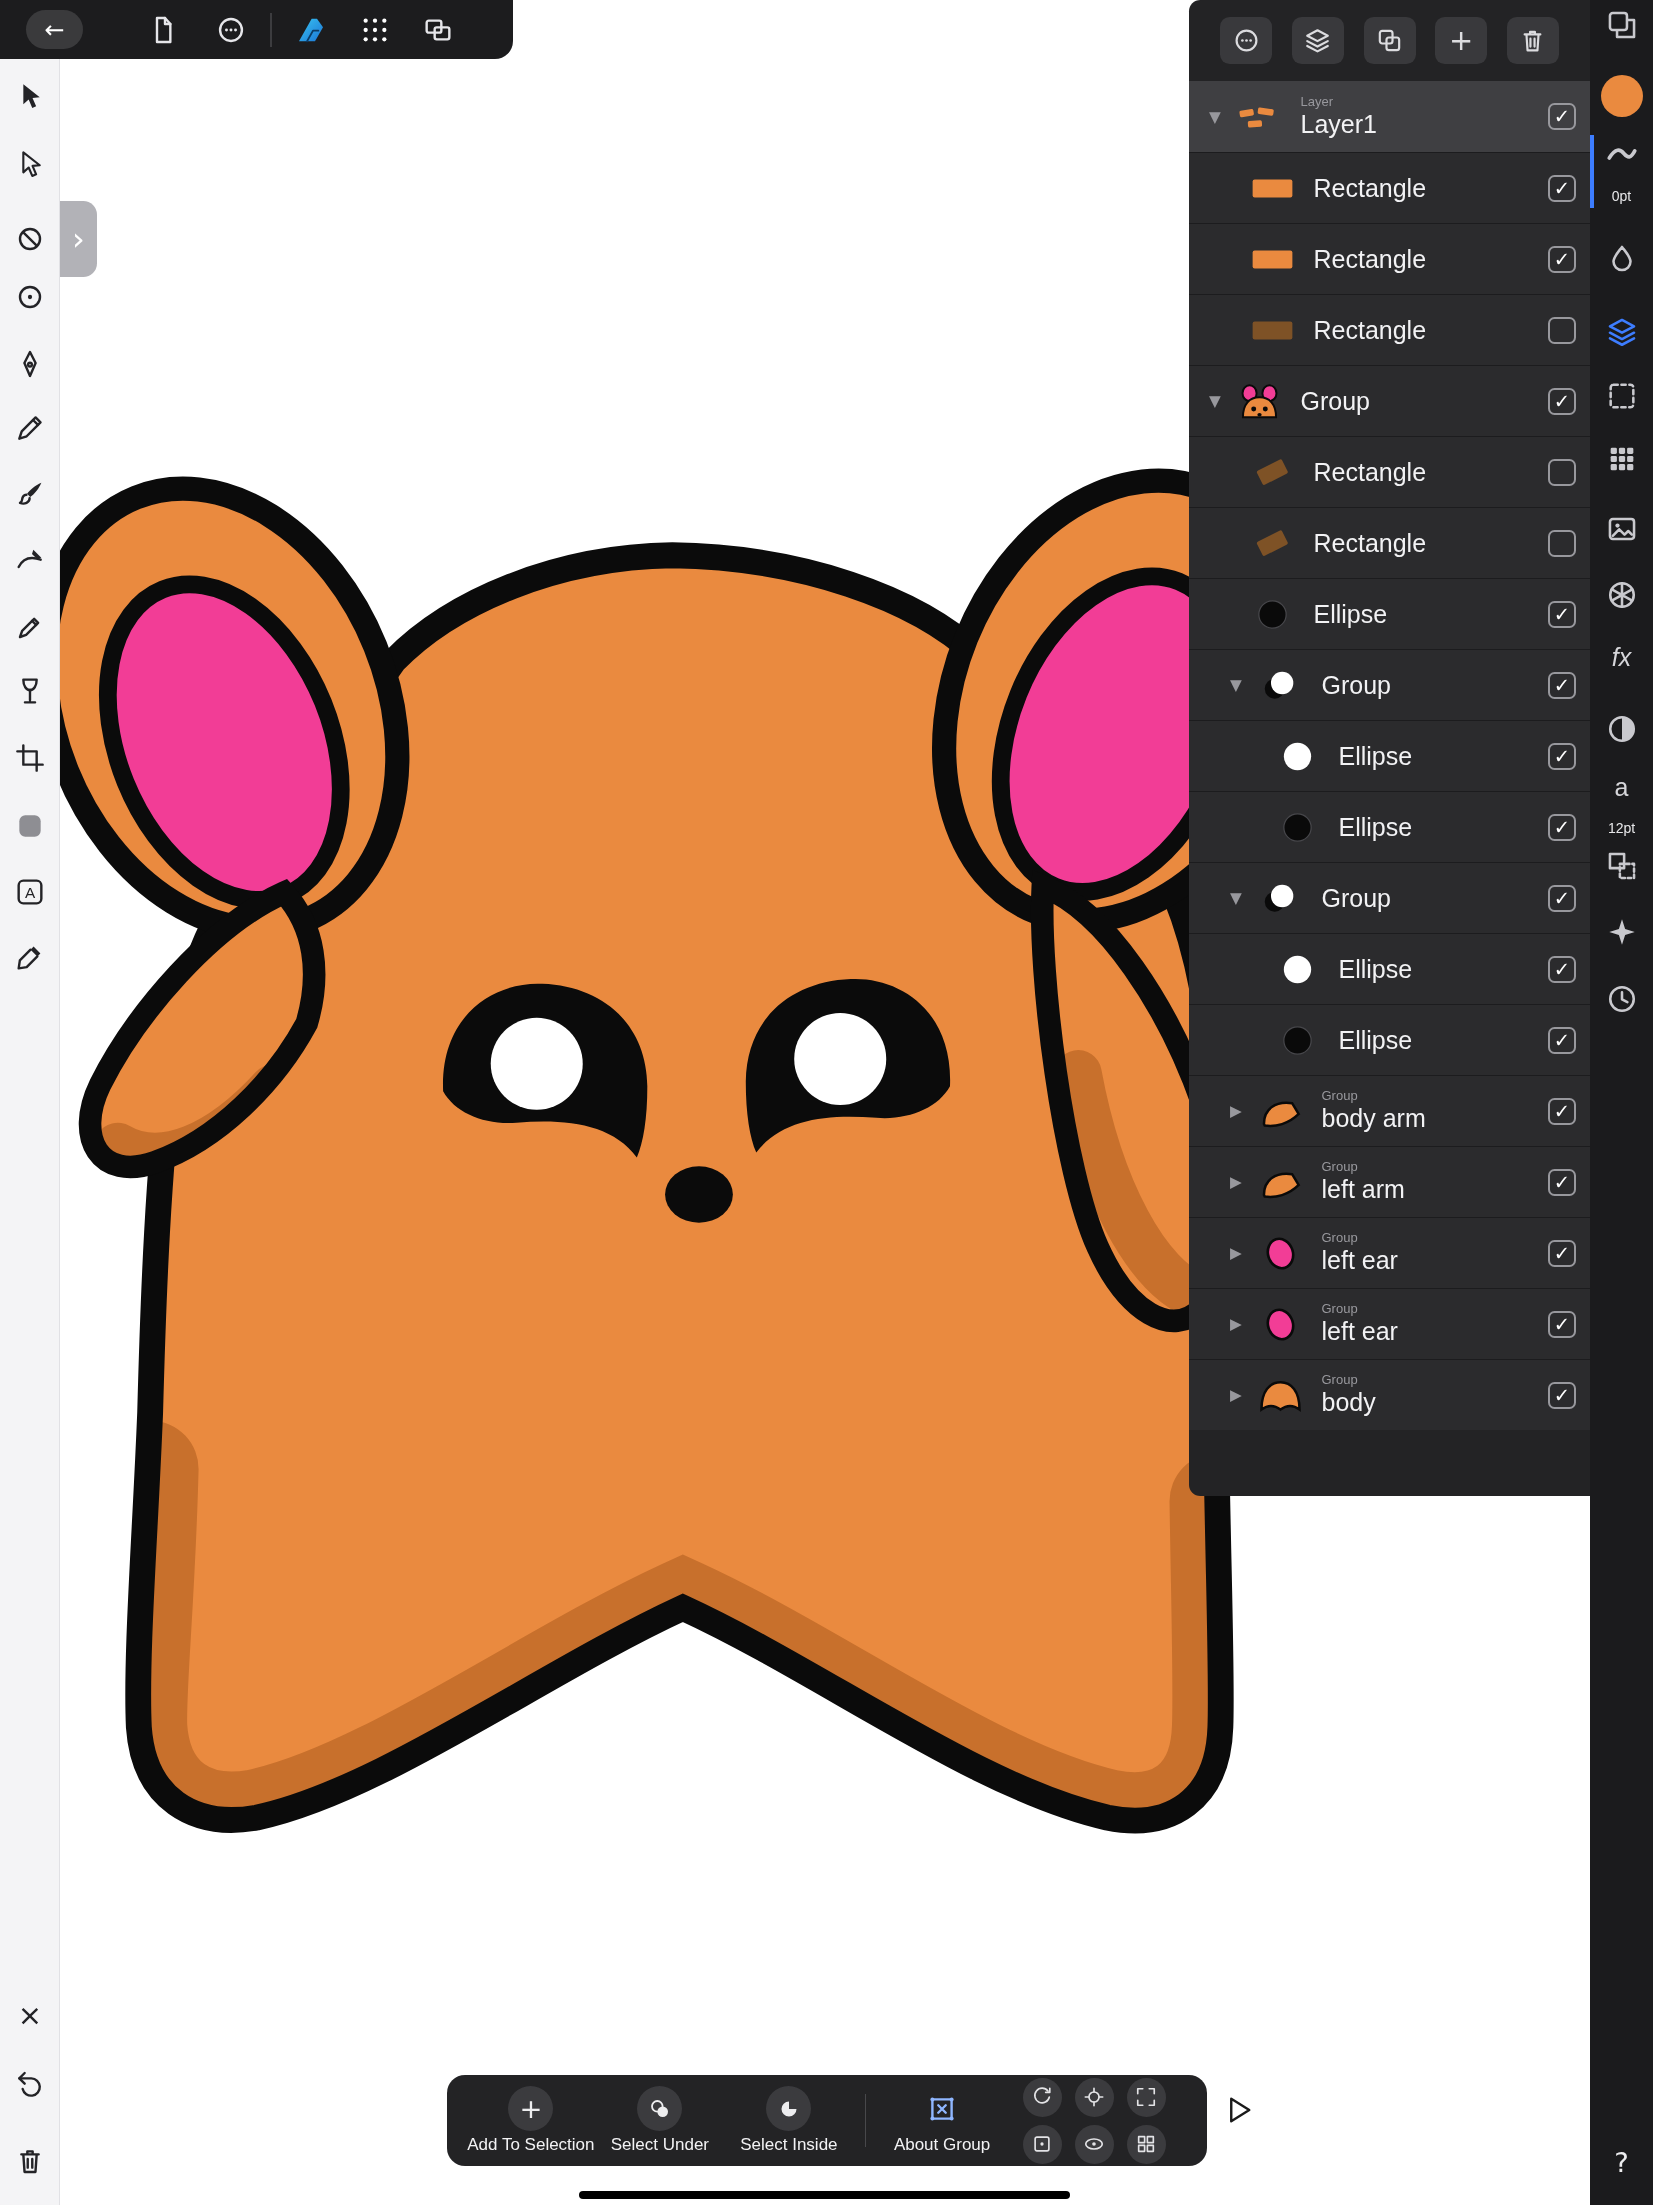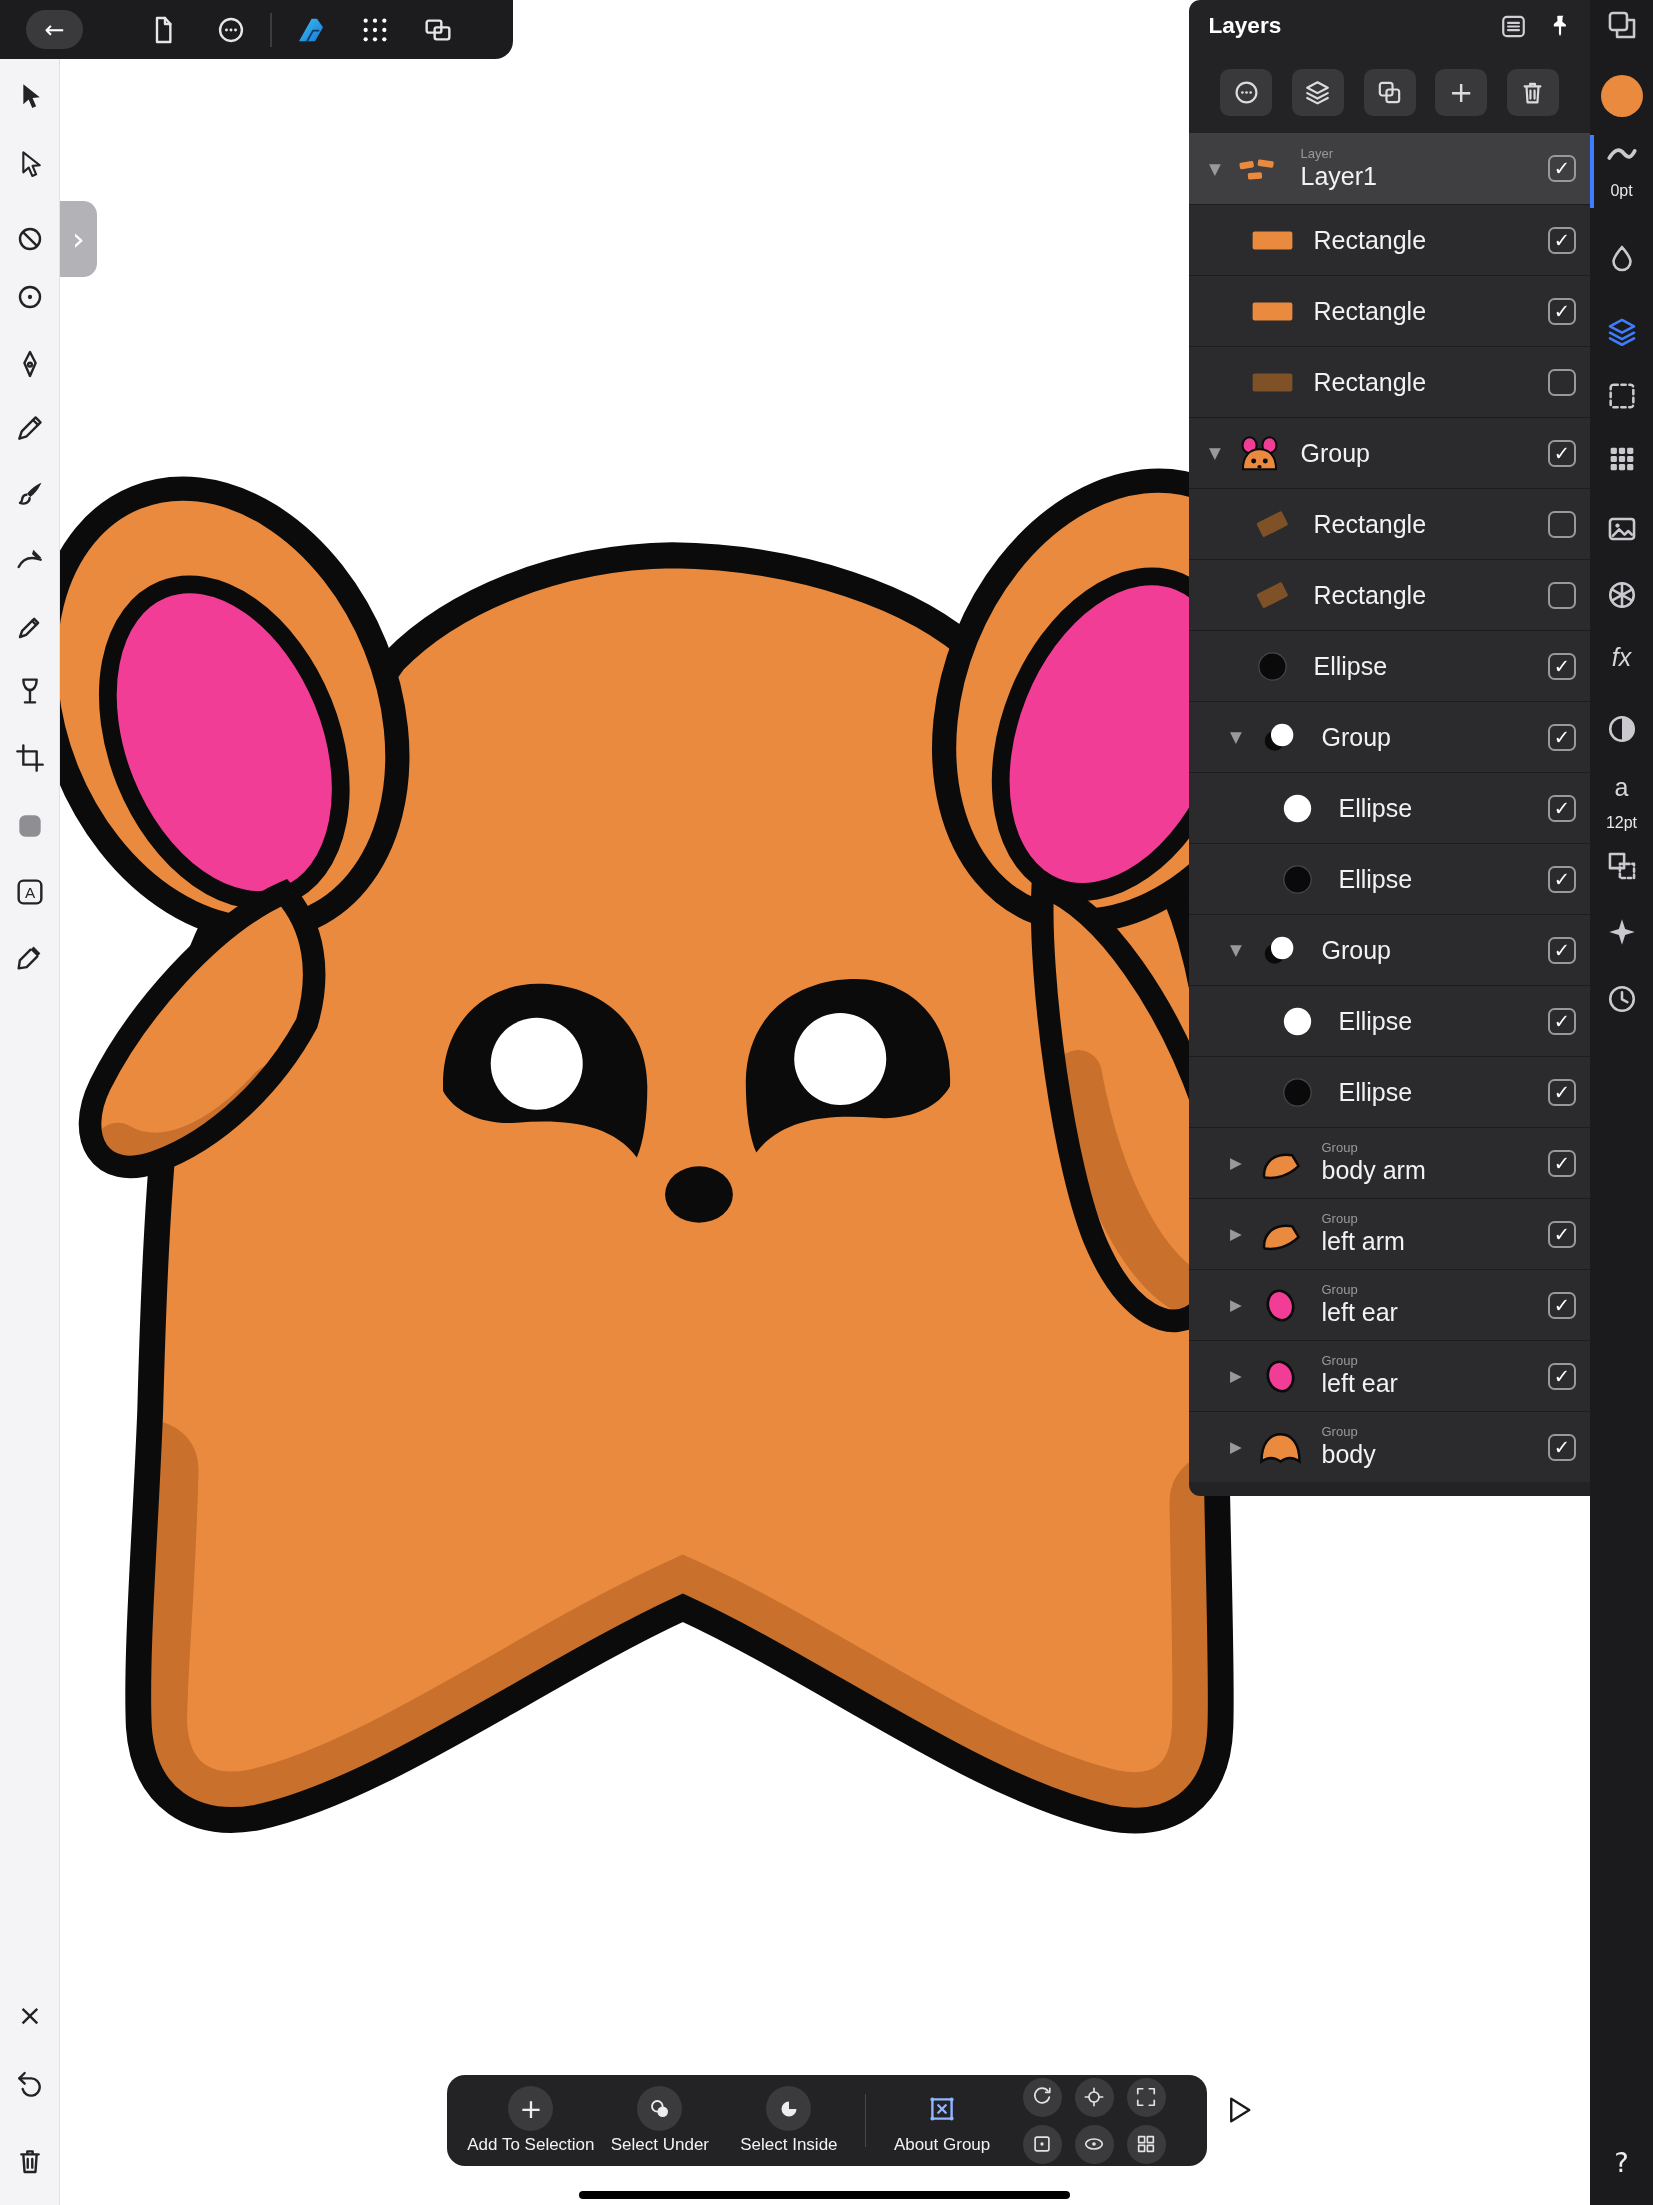--- a/index.html
+++ b/index.html
@@ -55,21 +55,21 @@
   .caption{font-size:13px;color:#98989D}
   .name{font-size:25px;color:#F2F2F4}
   .chk{position:absolute;right:14.5px;top:22px;width:27.4px;height:27.4px;border:2.4px solid #98989D;border-radius:6.5px;color:#fff;font-size:19.4px;display:flex;align-items:center;justify-content:center;font-family:"DejaVu Sans",sans-serif}
 
   
   .right-sidebar{position:absolute;left:1590px;top:0;width:63px;height:2205px;background:var(--c-side);z-index:30;color:#C9C9CE}
   .rs-item{position:absolute;left:0;width:63px;display:flex;flex-direction:column;align-items:center;color:#C9C9CE}
   .rs-item svg{width:34px;height:34px}
   .rs-item.active{color:var(--c-blue)}
   .color-dot{width:42px;height:42px;border-radius:50%;background:var(--c-orange)}
-  .pt{font-size:16px;color:#E8E8EA;margin-top:12px}
+  .pt{font-size:14px;color:#E8E8EA;margin-top:18px}
   .txt-icon{font-size:25px;color:#D6D6DA}
   .txt-icon.it{font-style:italic}
   .accent-line{position:absolute;left:0;top:135px;width:4px;height:73px;background:var(--c-blue)}
   .help{position:absolute;left:0;top:2147px;width:63px;text-align:center;color:#EDEDEF;font-size:27.4px}
 
   
   .bottom-toolbar{position:absolute;left:447px;top:2075px;width:760px;height:91px;background:rgba(28,28,30,.97);border-radius:18px;z-index:30;display:flex;align-items:center;padding:0 19.4px}
   .bt-btn{width:129px;display:flex;flex-direction:column;align-items:center}
   .bt-circle{width:45px;height:45px;border-radius:50%;background:#3B3B3E;display:flex;align-items:center;justify-content:center;color:#EDEDEF}
   .bt-circle svg{width:24px;height:24px}
@@ -290,36 +290,20 @@
     </div>
   <div class="tb-icon" style="margin-left:26px">
       <svg viewBox="0 0 24 24" fill="none" stroke="currentColor" stroke-width="1.8" stroke-linecap="round" stroke-linejoin="round">
         <rect x="3.5" y="5" width="11" height="9" rx="1.5"></rect>
         <rect x="9.5" y="10" width="11" height="9" rx="1.5"></rect>
       </svg>
     </div>
 </div>
 
 <div class="layers-panel">
-  <div class="panel-header">
-    <span class="panel-title">Layers</span>
-    <div class="hdr-icons">
-      <div class="hdr-btn">
-          <svg viewBox="0 0 24 24" fill="none" stroke="currentColor" stroke-width="1.8" stroke-linecap="round" stroke-linejoin="round">
-            <rect x="3.5" y="4" width="17" height="16" rx="3"></rect>
-            <path d="M7.5 9h9M7.5 12h9M7.5 15h9"></path>
-          </svg>
-        </div>
-      <div class="hdr-btn pinned">
-          <svg viewBox="0 0 24 24" fill="none" stroke="currentColor" stroke-width="1.8" stroke-linecap="round" stroke-linejoin="round">
-            <path d="M10 3h4.5l-.7 1-.3 4 3 2.5v1.5h-4v6l-.9 2-.9-2v-6H6.5V10l3-2.5-.2-4z" fill="currentColor" stroke="none"></path>
-          </svg>
-        </div>
-    </div>
-  </div>
   <div class="panel-toolbar">
     <div class="pbtn">
         <svg viewBox="0 0 24 24" fill="none" stroke="currentColor" stroke-width="1.8" stroke-linecap="round" stroke-linejoin="round">
           <circle cx="12" cy="12" r="8.2"></circle>
           <g fill="currentColor" stroke="none">
             <circle cx="8.6" cy="12" r="1.1"></circle>
             <circle cx="12" cy="12" r="1.1"></circle>
             <circle cx="15.4" cy="12" r="1.1"></circle>
           </g>
         </svg>

